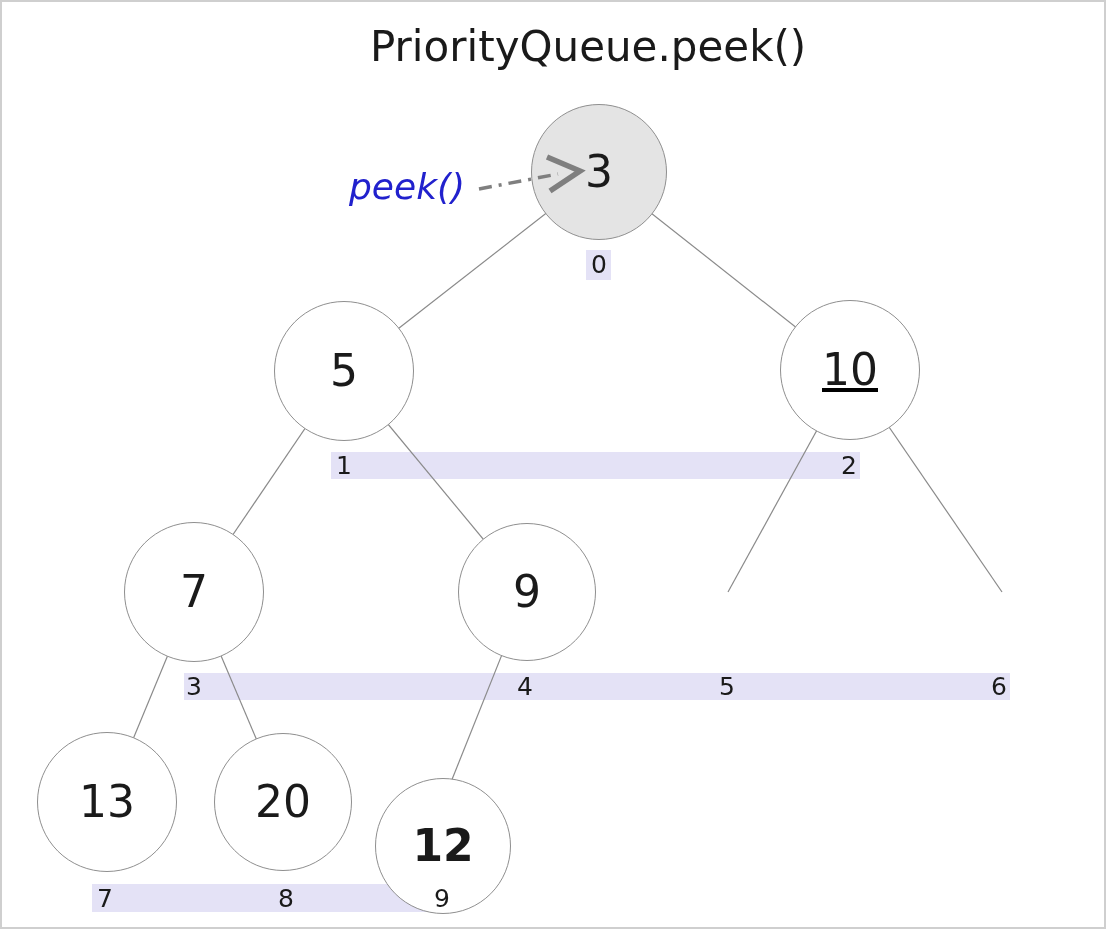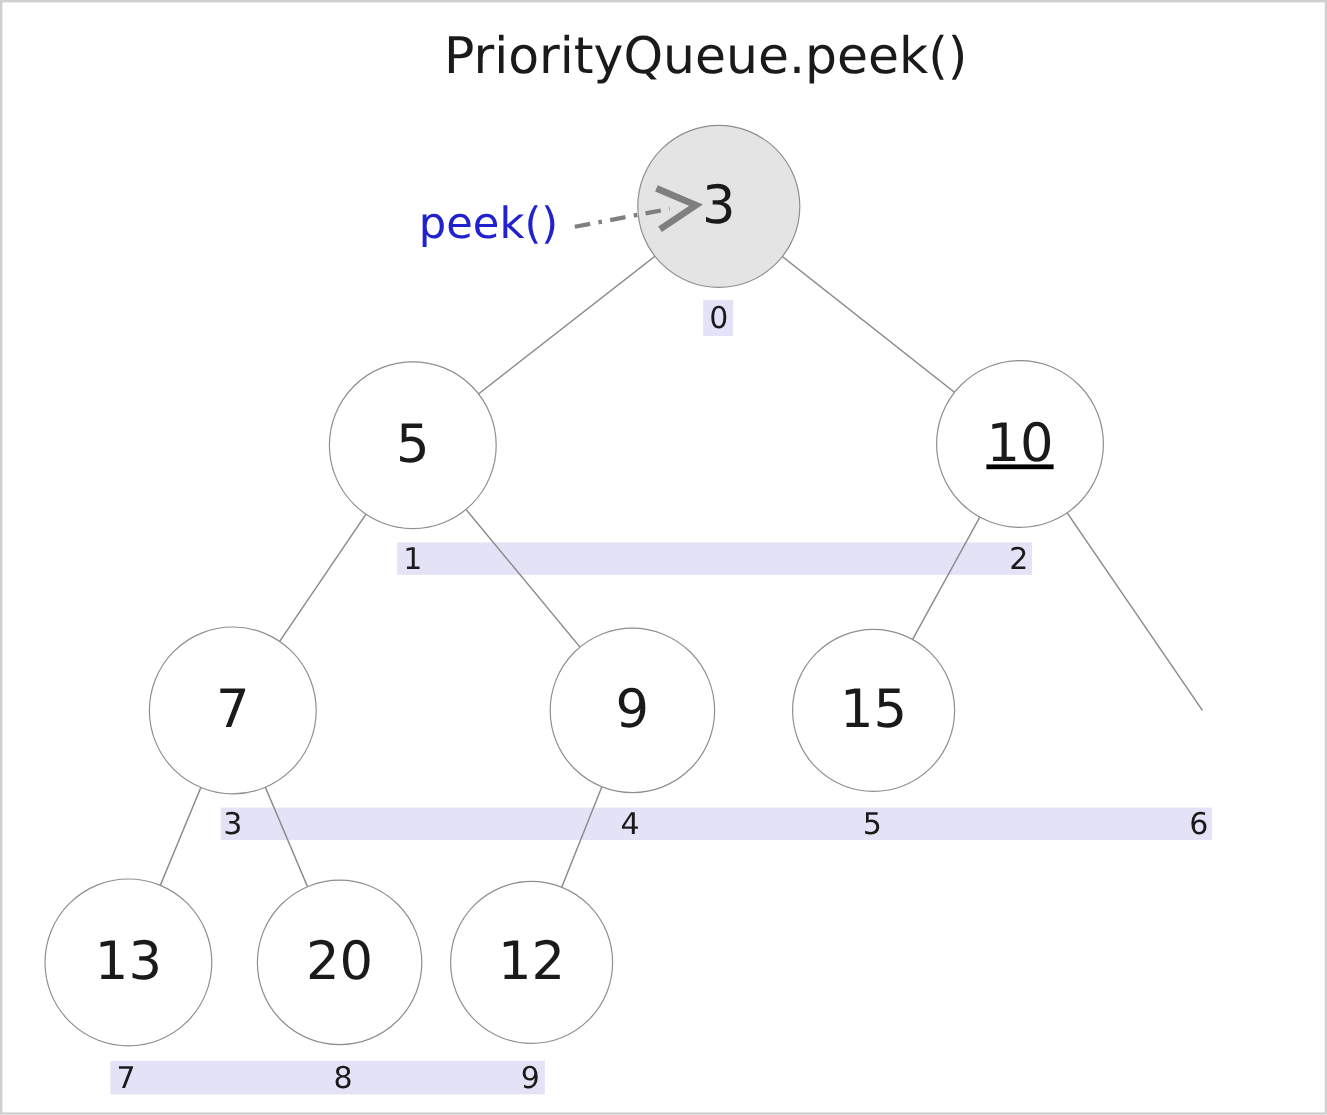--- a/index.html
+++ b/index.html
@@ -75,20 +75,21 @@
     white-space: nowrap;
   }
   .peek-label {
     position: absolute;
     left: 347px;
     top: 164px;
     font-size: 36px;
     color: var(--peek-blue);
     z-index: 5;
     white-space: nowrap;
+    font-style: italic;
   }
   .peek-line { stroke: var(--arrow); stroke-width: 3.5; stroke-dasharray: 13 7 3 7; }
   .peek-head { stroke: var(--arrow); stroke-width: 5.5; fill: none; }
 </style>
 </head>
 <body>
 
 <div class="page">
 
   <h1 class="title">PriorityQueue.peek()</h1>
@@ -118,30 +119,27 @@
   </div>
   <div class="node" style="left:778px;top:298px;width:140px;height:140px;text-decoration:underline;">
     <span>10</span>
   </div>
   <div class="node" style="left:122px;top:520px;width:140px;height:140px;">
     <span>7</span>
   </div>
   <div class="node" style="left:456px;top:521px;width:138px;height:138px;">
     <span>9</span>
   </div>
-  <div class="node" style="left:658px;top:522px;width:136px;height:136px;">
-    <span>15</span>
-  </div>
   <div class="node" style="left:35px;top:730px;width:140px;height:140px;">
     <span>13</span>
   </div>
   <div class="node" style="left:212px;top:731px;width:138px;height:138px;">
     <span>20</span>
   </div>
-  <div class="node" style="left:373px;top:732px;width:136px;height:136px;">
+  <div class="node" style="left:373px;top:776px;width:136px;height:136px;font-weight:bold;">
     <span>12</span>
   </div>
 
   <span class="idx" style="left:589px;top:250px;line-height:26px;">0</span>
   <span class="idx" style="left:334px;top:450px;">1</span>
   <span class="idx" style="left:839px;top:450px;">2</span>
   <span class="idx" style="left:184px;top:671px;">3</span>
   <span class="idx" style="left:515px;top:671px;">4</span>
   <span class="idx" style="left:717px;top:671px;">5</span>
   <span class="idx" style="left:989px;top:671px;">6</span>

